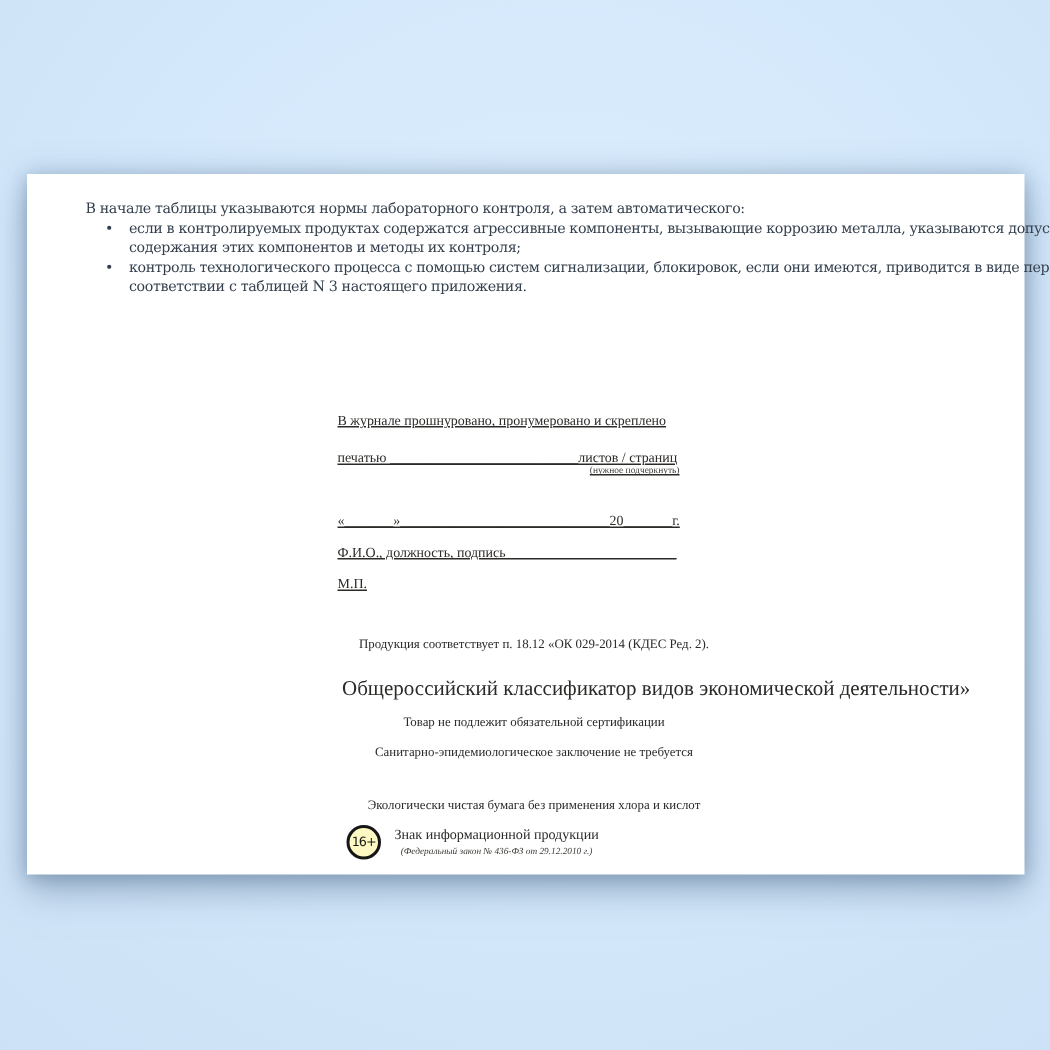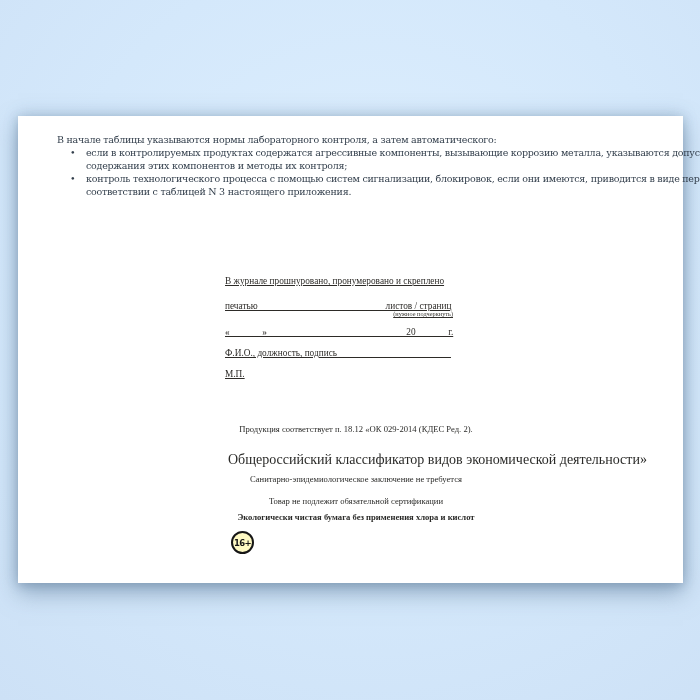--- a/index.html
+++ b/index.html
@@ -45,21 +45,21 @@
     top: 159px;
     width: 228px;
     font-family: "Liberation Serif", serif;
     font-size: 9.3px;
     line-height: 12px;
     color: #2d2b28;
     white-space: nowrap;
     text-decoration: underline;
   }
   .fline.sp  { margin-top: 13px; }
-  .fline.sp2a { margin-top: 8px; }
+  .fline.sp2a { margin-top: 24px; }
   .fline.sp2b { margin-top: 9px; }
   .fline.sp2c { margin-top: 10px; }
   .note {
     margin-top: -2px;
     height: 8px;
     font-size: 6.3px;
     line-height: 8px;
     text-align: right;
     color: #3a3833;
   }
@@ -74,40 +74,40 @@
     color: #2a2a28;
     white-space: nowrap;
     text-align: center;
   }
   .c1 { font-size: 8.6px; line-height: 11px; }
   .c2 { font-size: 14px; line-height: 10px; margin-top: 20px; }
   .c3 { font-size: 8.6px; line-height: 11px; font-style: italic; }
   .cg { font-size: 8.6px; line-height: 11px; }
   .cg.g1 { margin-top: 9px; }
   .cg.g2 { margin-top: 11px; }
-  .cg.g3 { margin-top: 5px; font-weight: bold; }
+  .cg.g3 { margin-top: 24px; }
   .age-row {
     display: flex;
     align-items: center;
     gap: 9px;
     margin-top: 8px;
     padding-left: 3px;
   }
   .badge {
     flex: none;
     width: 19px;
     height: 19px;
     border: 2px solid #161616;
     border-radius: 50%;
     display: flex;
     align-items: center;
     justify-content: center;
     font-family: "DejaVu Sans", sans-serif;
     font-size: 8.5px;
-    font-weight: bold;
+    font-weight: normal;
     letter-spacing: -0.6px;
     color: #161616;
     background: #fef9c3;
   }
   .age-text .at1 { font-size: 9.4px; line-height: 11px; }
   .age-text .at2 { font-size: 6.2px; line-height: 8px; font-style: italic; margin-top: 1px; color: #3a3833; }
 </style>
 </head>
 <body>
 
@@ -133,24 +133,28 @@
       <div class="fline sp">печатью ___________________________листов / страниц</div>
       <div class="note">(нужное подчеркнуть)</div>
       <div class="fline sp2a">«_______»______________________________20_______г.</div>
       <div class="fline sp2b">Ф.И.О., должность, подпись ________________________</div>
       <div class="stamp">М.П.</div>
     </div>
 
     <div class="cert">
       <div class="c1">Продукция соответствует п. 18.12 «ОК 029-2014 (КДЕС Ред. 2).</div>
       <div class="c2">Общероссийский классификатор видов экономической деятельности»</div>
+      <div class="cg g2">Товар не подлежит обязательной сертификации</div>
       <div class="cg g1">Санитарно-эпидемиологическое заключение не требуется</div>
-      <div class="cg g2">Товар не подлежит обязательной сертификации</div>
       <div class="cg g3">Экологически чистая бумага без применения хлора и кислот</div>
       <div class="age-row">
         <div class="badge">
           <span>16+</span>
+        </div>
+        <div class="age-text">
+          <div class="at1">Знак информационной продукции</div>
+          <div class="at2">(Федеральный закон № 436-ФЗ от 29.12.2010 г.)</div>
         </div>
       </div>
     </div>
 
   </div>
 </div>
 
 </body></html>

